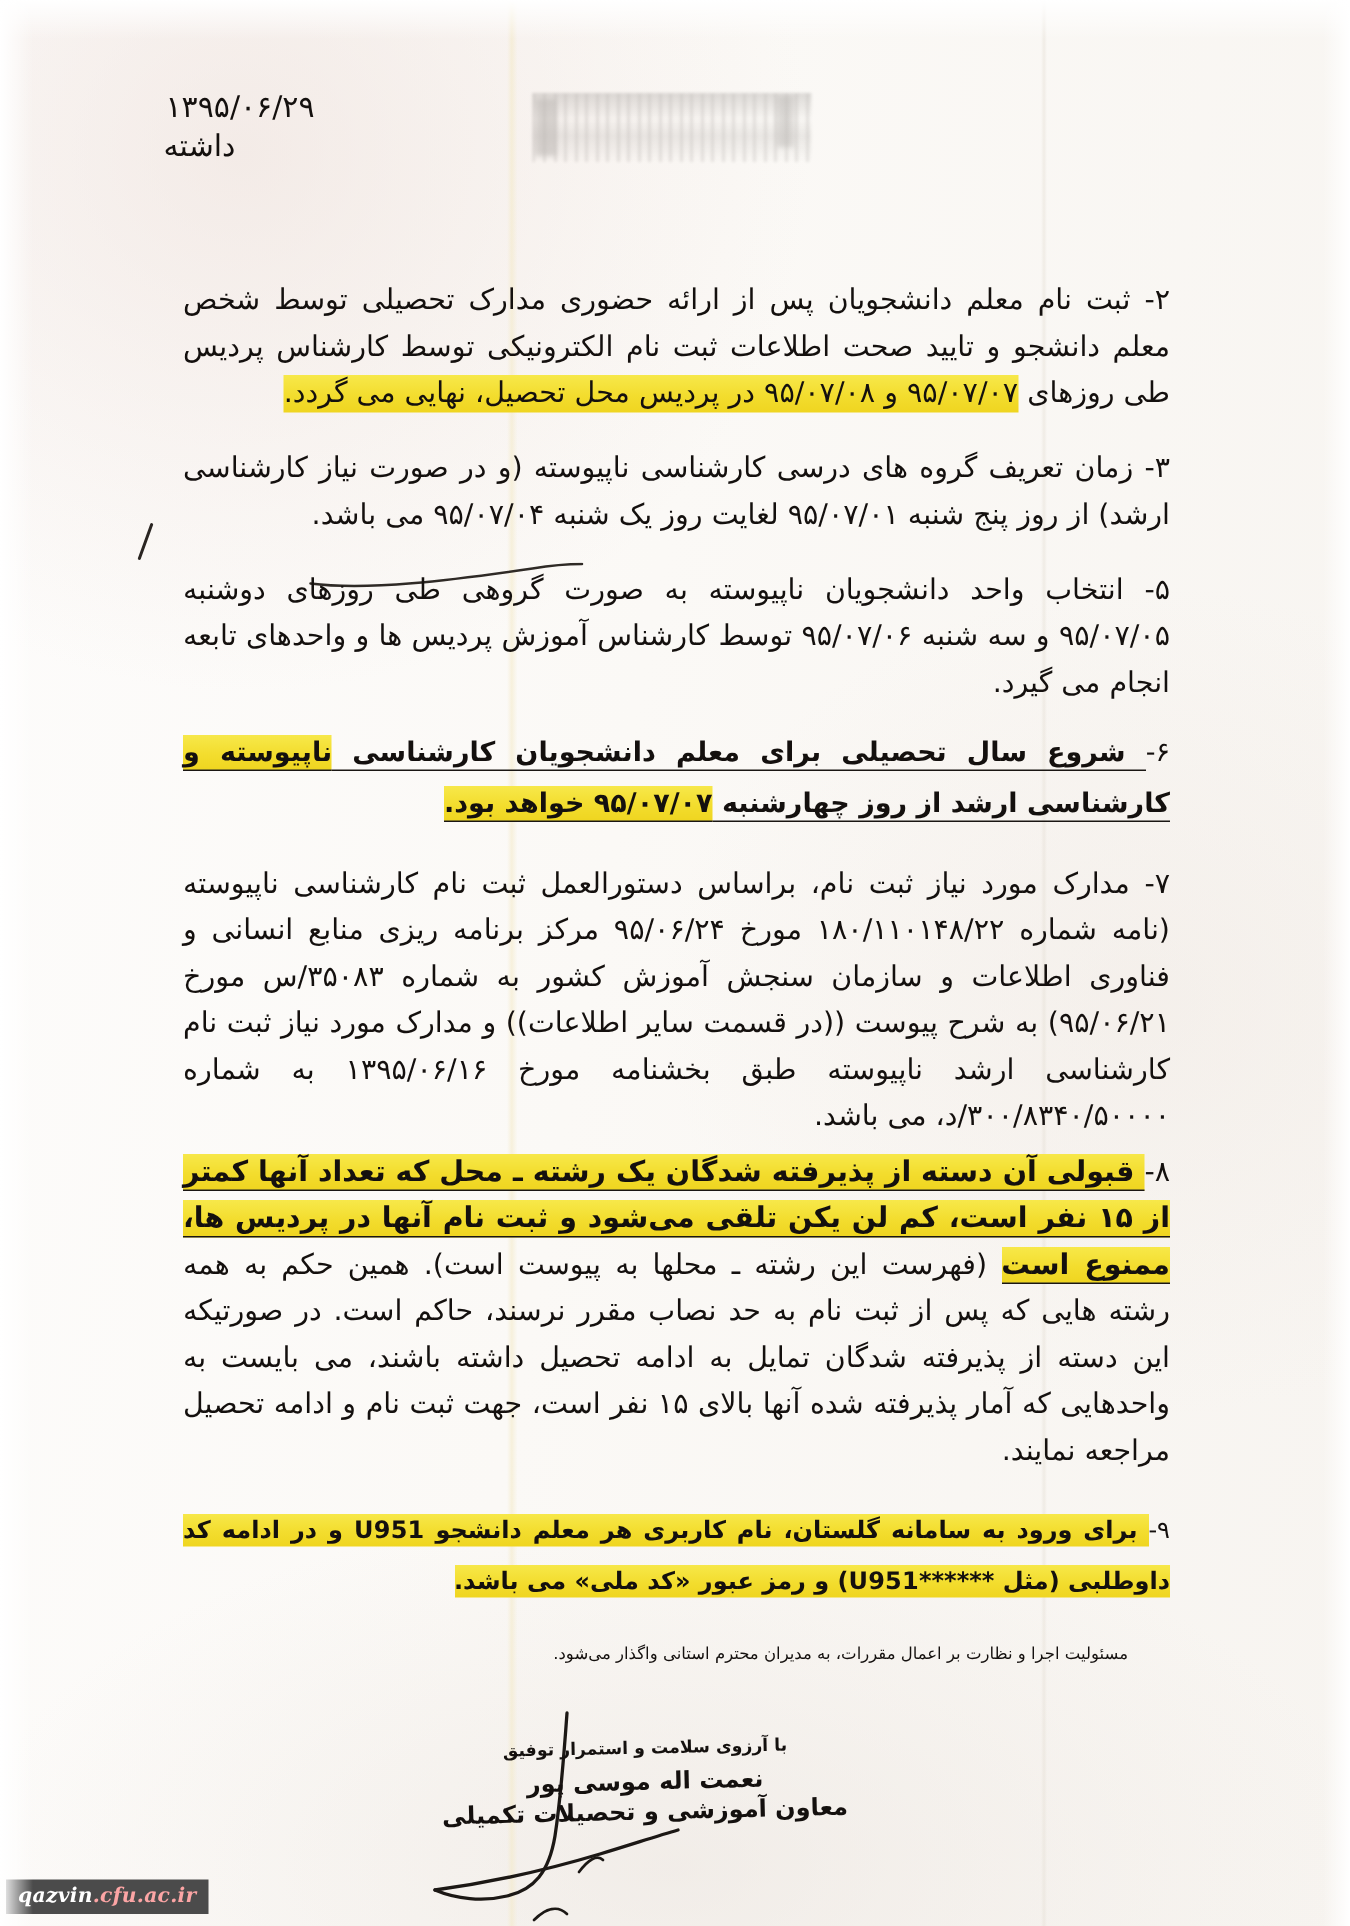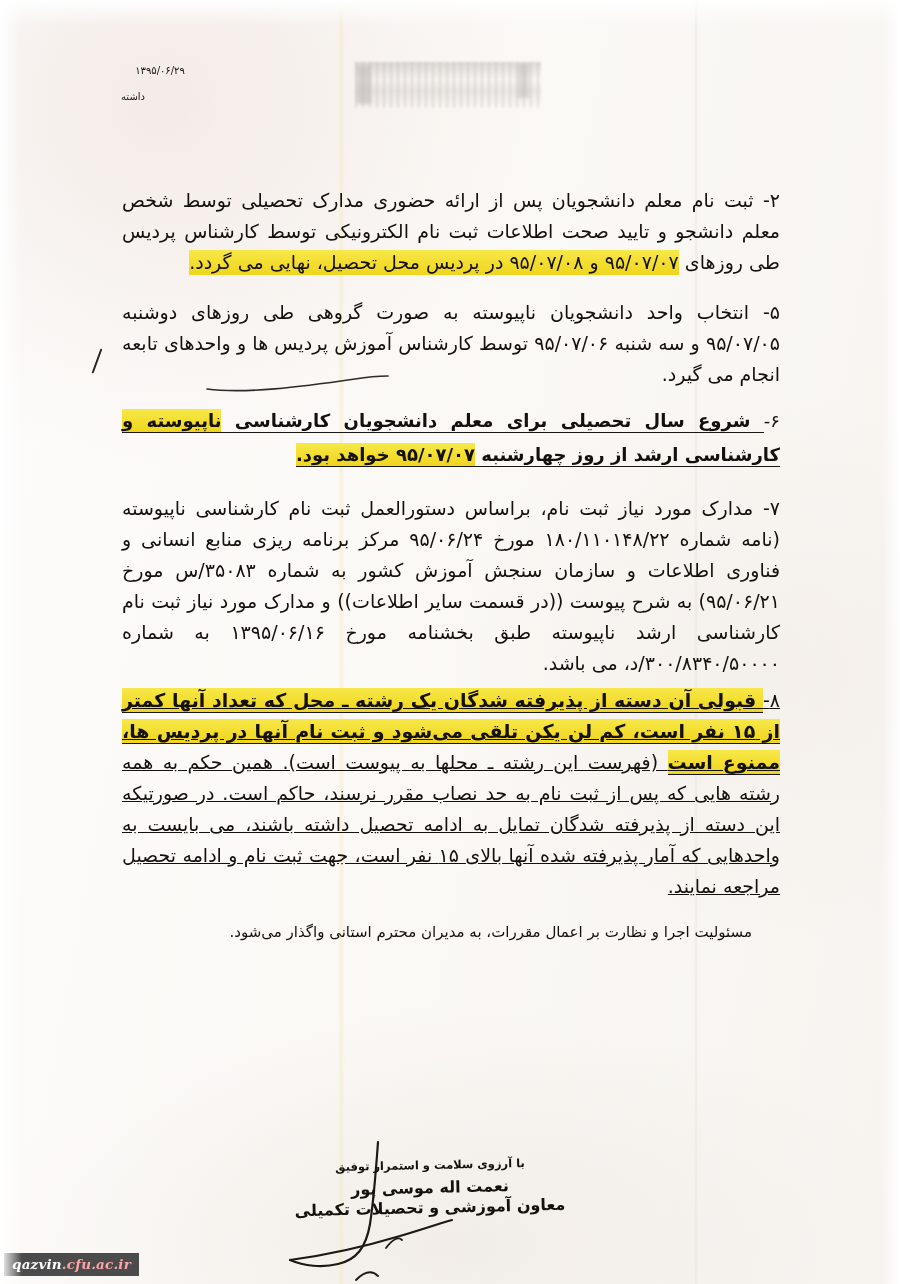--- a/index.html
+++ b/index.html
@@ -39,21 +39,21 @@
     pointer-events: none;
   }
 
   
   .hdr {
     position: absolute;
     top: 58px;
     right: 620px;
     width: 240px;
     text-align: center;
-    font-size: 10px;
+    font-size: 20px;
     line-height: 26px;
     letter-spacing: .3px;
   }
   .hdr .num { padding-right: 6px; }
   .hdr .attach { padding-right: 54px; }
 
   .smudge {
     position: absolute;
     left: 355px;
     top: 62px;
@@ -110,30 +110,30 @@
   .bold { font-weight: bold; }
   .uline { border-bottom: 1.6px solid #1a1613; padding-bottom: 1px; }
 
   .item6 {
     font-weight: bold;
     font-size: 18px;
     line-height: 34px;
     margin-top: 14px;
     margin-bottom: 21px;
   }
-  .item8 { margin-top: 0; text-decoration: underline; }
+  .item8 { margin-top: 0; }
   .item9 {
     font-weight: bold;
     font-size: 16px;
     line-height: 34px;
     margin-top: 20px;
     margin-bottom: 16px;
   }
   .closing {
-    font-size: 15px;
+    font-size: 11px;
     line-height: 31px;
     padding-right: 28px;
   }
 
   
   .penstroke {
     position: absolute;
     left: 205px;
     top: 375px;
     width: 185px;
@@ -244,37 +244,43 @@
   <svg class="penstroke" viewBox="0 0 185 20" preserveAspectRatio="none">
     <path d="M2 14 C 40 19, 95 12, 150 4 C 162 2, 175 1, 183 1" fill="none" stroke="#2f2a26" stroke-width="1.7" stroke-linecap="round"></path>
   </svg>
 
   <div class="body">
 
     <p class="item">
       <span class="marker">۲-</span><span> ثبت نام معلم دانشجویان پس از ارائه حضوری مدارک تحصیلی توسط شخص معلم دانشجو و تایید صحت اطلاعات ثبت نام الکترونیکی توسط کارشناس پردیس طی روزهای </span><span class="hl">۹۵/۰۷/۰۷ و ۹۵/۰۷/۰۸ در پردیس محل تحصیل، نهایی می گردد.</span>
     </p>
 
+    <p class="item">
+      <span class="marker">۳-</span><span> زمان تعریف گروه های درسی کارشناسی ناپیوسته (و در صورت نیاز کارشناسی ارشد) از روز پنج شنبه ۹۵/۰۷/۰۱ لغایت روز یک شنبه ۹۵/۰۷/۰۴ می باشد.</span>
+    </p>
 
     <p class="item">
       <span class="marker">۵-</span><span> انتخاب واحد دانشجویان ناپیوسته به صورت گروهی طی روزهای دوشنبه ۹۵/۰۷/۰۵ و سه شنبه ۹۵/۰۷/۰۶ توسط کارشناس آموزش پردیس ها و واحدهای تابعه انجام می گیرد.</span>
     </p>
 
     <p class="item item6">
       <span class="marker">۶-</span><span class="bold uline"> شروع سال تحصیلی برای معلم دانشجویان کارشناسی </span><span class="bold uline hl">ناپیوسته و </span><span class="bold uline">کارشناسی ارشد از روز چهارشنبه </span><span class="bold uline hl">۹۵/۰۷/۰۷ خواهد بود.</span>
     </p>
 
     <p class="item">
       <span class="marker">۷-</span><span> مدارک مورد نیاز ثبت نام، براساس دستورالعمل ثبت نام کارشناسی ناپیوسته (نامه شماره ۱۸۰/۱۱۰۱۴۸/۲۲ مورخ ۹۵/۰۶/۲۴ مرکز برنامه ریزی منابع انسانی و فناوری اطلاعات و سازمان سنجش آموزش کشور به شماره ۳۵۰۸۳/س مورخ ۹۵/۰۶/۲۱) به شرح پیوست ((در قسمت سایر اطلاعات)) و مدارک مورد نیاز ثبت نام کارشناسی ارشد ناپیوسته طبق بخشنامه مورخ ۱۳۹۵/۰۶/۱۶ به شماره ۳۰۰/۸۳۴۰/۵۰۰۰۰/د، می باشد.</span>
     </p>
 
     <p class="item item8">
       <span class="marker bold">۸-</span><span class="hl bold uline"> قبولی آن دسته از پذیرفته شدگان یک رشته ـ محل که تعداد آنها کمتر از ۱۵ نفر است، کم لن یکن تلقی می‌شود و ثبت نام آنها در پردیس ها، ممنوع است</span><span> (فهرست این رشته ـ محلها به پیوست است). همین حکم به همه رشته هایی که پس از ثبت نام به حد نصاب مقرر نرسند، حاکم است. در صورتیکه این دسته از پذیرفته شدگان تمایل به ادامه تحصیل داشته باشند، می بایست به واحدهایی که آمار پذیرفته شده آنها بالای ۱۵ نفر است، جهت ثبت نام و ادامه تحصیل مراجعه نمایند.</span>
     </p>
 
+    <p class="item item9">
+      <span class="marker">۹-</span><span class="hl bold"> برای ورود به سامانه گلستان، نام کاربری هر معلم دانشجو U951 و در ادامه کد داوطلبی (مثل ******U951) و رمز عبور «کد ملی» می باشد.</span>
+    </p>
 
     <p class="closing">مسئولیت اجرا و نظارت بر اعمال مقررات، به مدیران محترم استانی واگذار می‌شود.</p>
   </div>
 
   <div class="sig">
     <div class="sig-wrap">
       <svg class="sig-ink" viewBox="0 0 250 150">
         <path d="M118 2 C 116 30, 114 58, 110 84 C 106 108, 96 120, 78 124 C 62 128, 44 126, 30 120" fill="none" stroke="#1c1815" stroke-width="2.2" stroke-linecap="round"></path>
         <path d="M30 120 C 60 116, 100 108, 140 96 C 160 90, 178 84, 192 80" fill="none" stroke="#1c1815" stroke-width="2.2" stroke-linecap="round"></path>
         <path d="M126 108 C 132 100, 138 96, 142 100" fill="none" stroke="#1c1815" stroke-width="1.8" stroke-linecap="round"></path>

